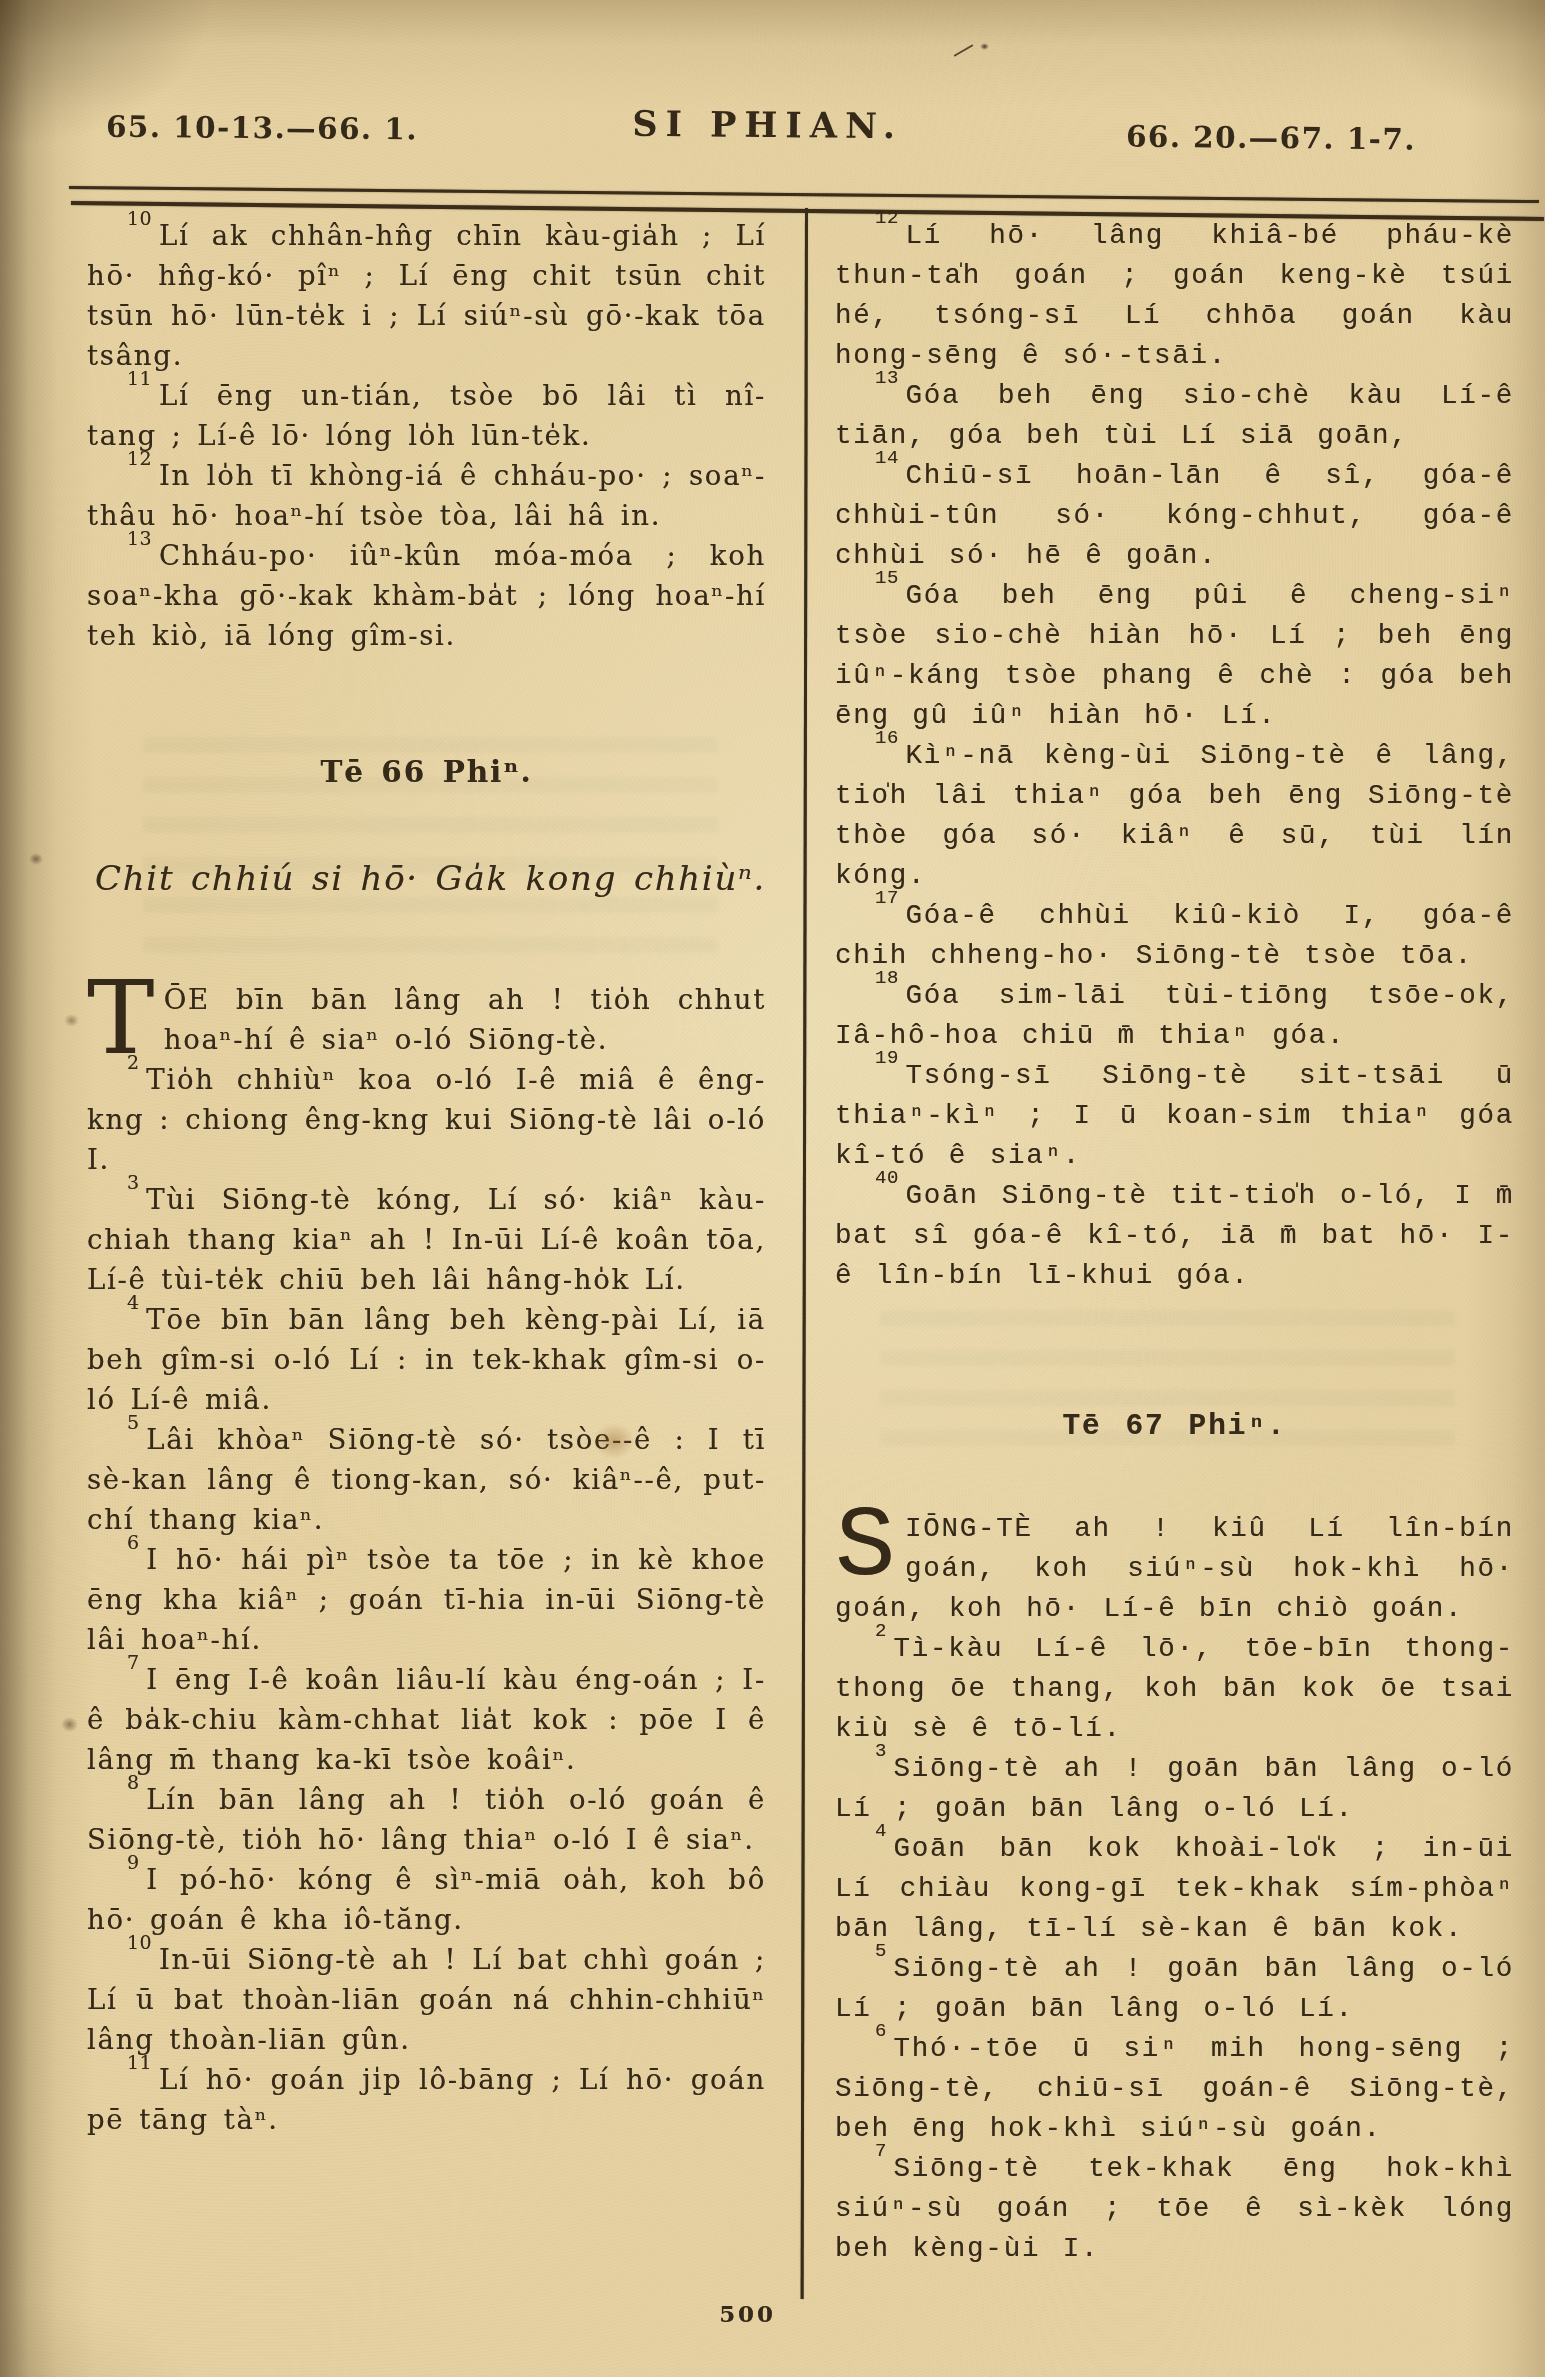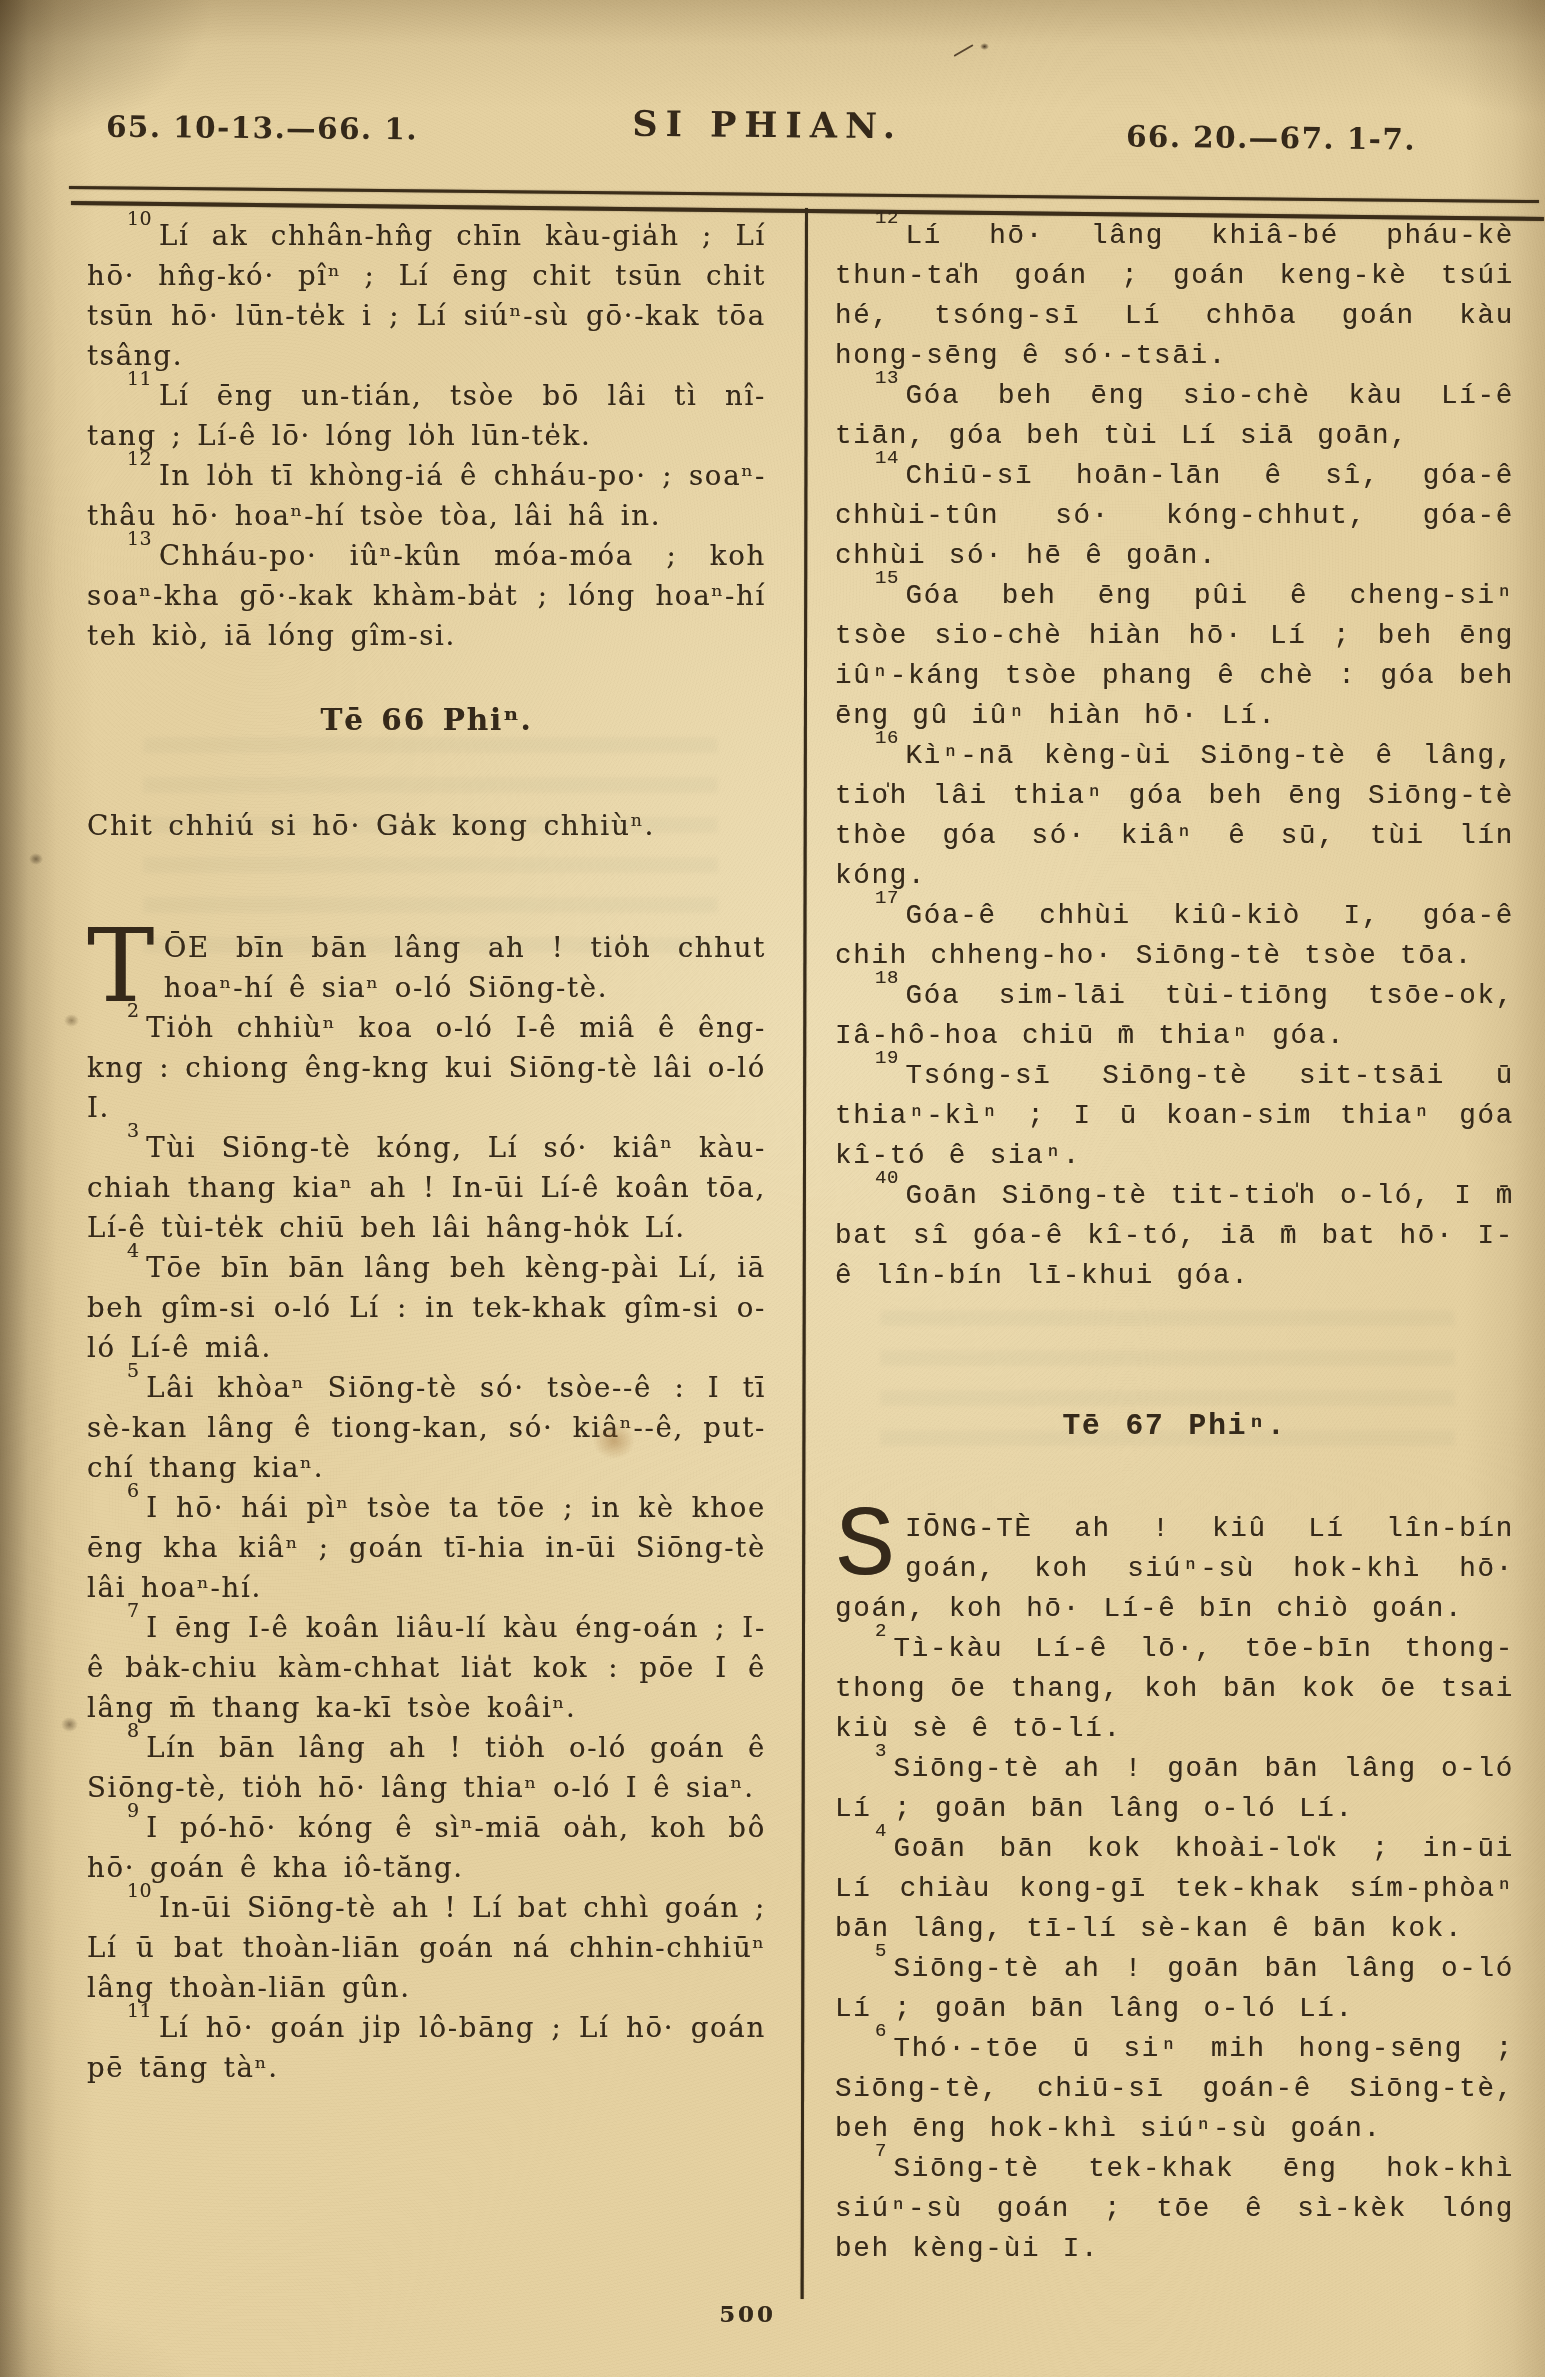--- a/index.html
+++ b/index.html
@@ -37,23 +37,23 @@
   
   .col{position:absolute;top:216px;width:679px;text-align:justify;
        font-size:27.6px;line-height:40px;letter-spacing:1.7px;word-spacing:4.3px;
        text-shadow:0 0 0.5px rgba(52,40,23,.45);}
   .col-left{left:87px;}
   .col-right{left:835px;font-family:Liberation Mono, monospace;}
   p.verse{margin:0;text-indent:40px;}
   p.vfirst{text-indent:0;}
   sup.vnum{font-size:19px;line-height:0;position:relative;top:-9.5px;margin-right:6.7px;letter-spacing:0.5px;margin-top:28px;}
   .dropcap{float:left;font-size:101px;line-height:81px;height:81px;padding:0 7.6px 0 0;margin-top:-1.9px;}
-  h2.phead{margin:44px 0 66px;text-align:center;font-size:29.5px;font-weight:bold;letter-spacing:1.9px;text-indent:0;}
+  h2.phead{margin:96px 0 66px;text-align:center;font-size:29.5px;font-weight:bold;letter-spacing:1.9px;text-indent:0;}
   .col-right h2.phead{margin:110px 0 63px;}
-  .subtitle{margin:0 0 82px;text-align:left;font-size:28px;text-indent:0;}
+  .subtitle{margin:0 0 82px;text-align:right;font-size:34px;text-indent:0;font-style:italic;}
   
   .pageno{position:absolute;left:695px;top:2300px;width:105px;text-align:center;font-size:23px;font-weight:bold;letter-spacing:2.9px;text-shadow:0 0 0.5px rgba(52,40,23,.5);}
   
   .ghost{position:absolute;pointer-events:none;opacity:.075;filter:blur(1.9px);border-radius:4.8px;
          background:repeating-linear-gradient(180deg, rgba(100,112,92,0.6) 0 16px, rgba(100,112,92,0) 16px 40px);}
   .ghost1{left:143px;top:737px;width:575px;height:233px;}
   .ghost2{left:880px;top:1310px;width:575px;height:157px;}
   .stain{position:absolute;border-radius:50%;pointer-events:none;}
   .stain1{left:593px;top:1423px;width:42px;height:36px;background:radial-gradient(closest-side,rgba(146,96,38,.40),rgba(146,96,38,0));}
   .stain2{left:28.5px;top:853px;width:14.3px;height:12.4px;background:radial-gradient(closest-side,rgba(60,45,25,.55),rgba(60,45,25,0));}

